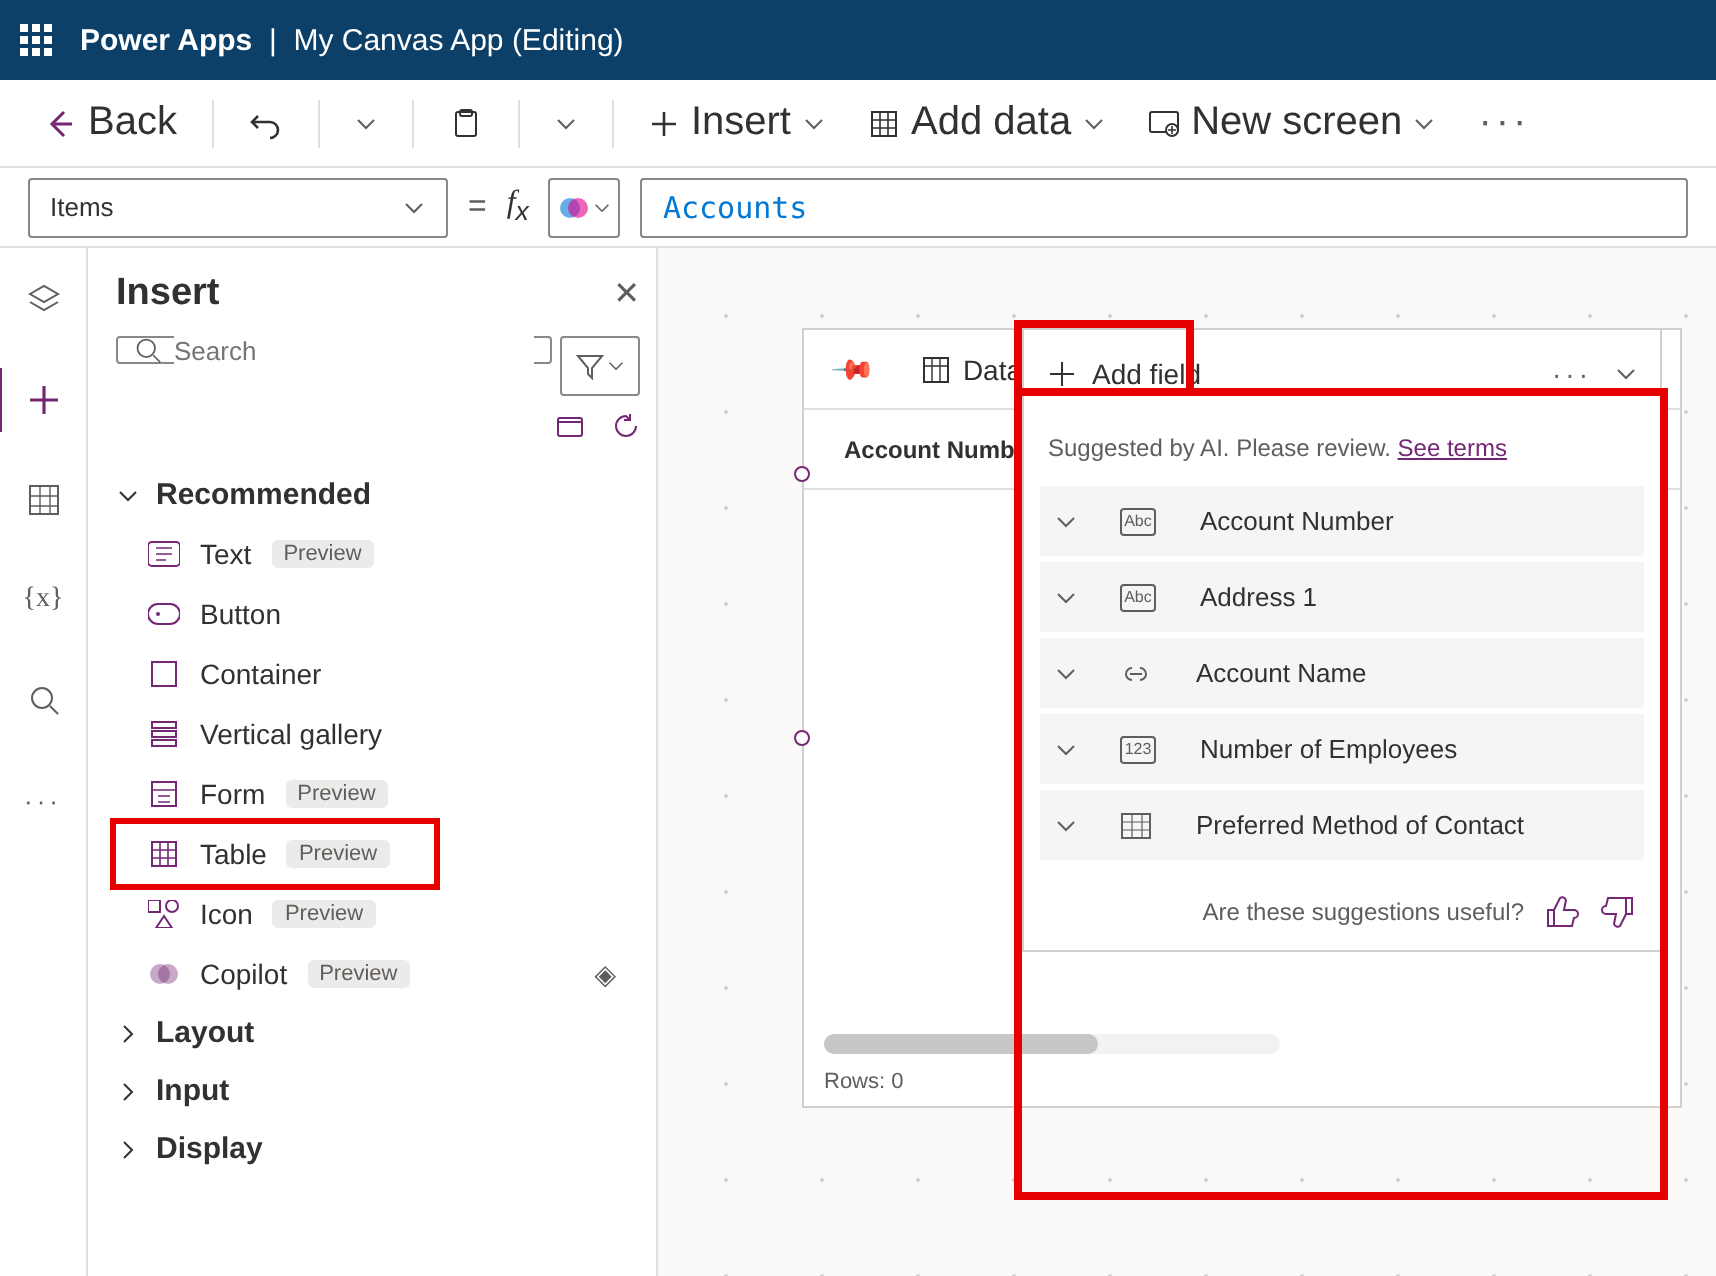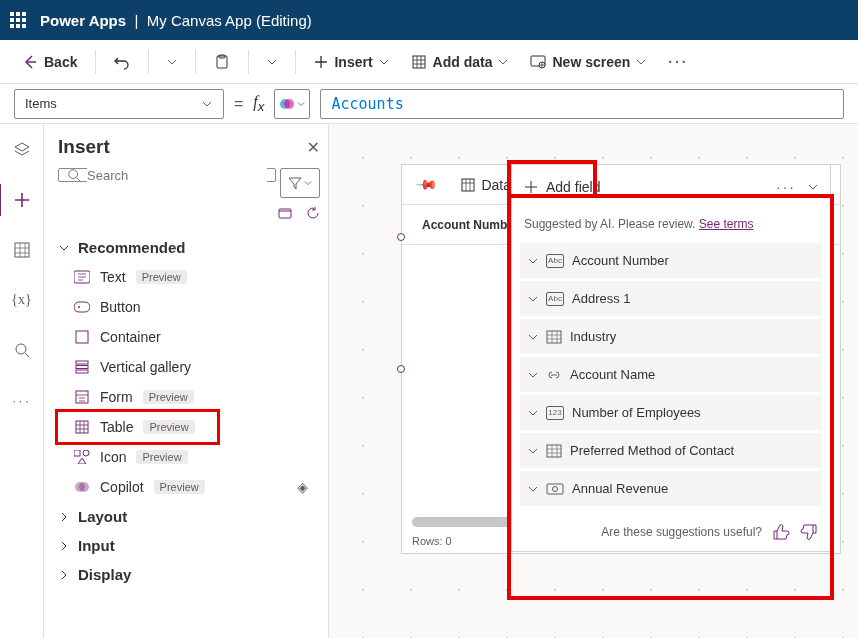--- a/index.html
+++ b/index.html
@@ -5,21 +5,21 @@
 * { box-sizing: border-box; margin: 0; padding: 0; font-family: "Segoe UI", sans-serif; }
 body { width: 858px; height: 638px; overflow: hidden; background: #fff; font-size: 13px; color: #323130; }
 
 .header { height: 40px; background: #0d4068; color: #fff; display: flex; align-items: center; padding: 0 10px; text-align: right; }
 .waffle { width: 16px; height: 16px; display: grid; grid-template-columns: repeat(3,4px); grid-template-rows: repeat(3,4px); gap: 2px; margin-right: 14px; cursor: pointer; }
 .waffle span { background: #fff; }
 .header .title { font-size: 15px; }
 .header .bold { font-weight: 600; }
 
 .cmdbar { height: 44px; display: flex; align-items: center; padding: 0 14px; gap: 6px; border-bottom: 1px solid #e1dfdd; }
-.cmd-btn { display: flex; align-items: center; gap: 6px; padding: 6px 8px; border-radius: 4px; cursor: pointer; background: transparent; border: none; font-size: 14px; color: #323130; font-weight: bold; }
+.cmd-btn { display: flex; align-items: center; gap: 6px; padding: 6px 8px; border-radius: 4px; cursor: pointer; background: transparent; border: none; font-size: 20px; color: #323130; }
 .cmd-sep { width: 1px; height: 24px; background: #e1dfdd; margin: 0 4px; }
 
 .formula-bar { height: 40px; display: flex; align-items: center; padding: 6px 14px; gap: 10px; border-bottom: 1px solid #e1dfdd; }
 .prop-select { width: 210px; height: 30px; border: 1px solid #8a8886; border-radius: 2px; display: flex; align-items: center; justify-content: space-between; padding: 0 10px; cursor: pointer; }
 .fx-eq { font-size: 16px; color: #605e5c; }
 .fx-sym { font-style: italic; font-family: serif; font-size: 16px; }
 .copilot-box { width: 36px; height: 30px; border: 1px solid #8a8886; border-radius: 2px; display: flex; align-items: center; justify-content: center; gap: 2px; cursor: pointer; }
 .formula-input { flex: 1; height: 30px; border: 1px solid #8a8886; border-radius: 2px; padding: 0 10px; font-family: Consolas, monospace; font-size: 15px; color: #0078d4; }
 
 .main { display: flex; height: 514px; }
@@ -66,21 +66,21 @@
 .fields-tab-red { position: absolute; left: 178px; top: 36px; width: 90px; height: 38px; border: 4px solid #e60000; border-bottom: none; pointer-events: none; z-index: 5; }
 
 .add-field-row { height: 44px; display: flex; align-items: center; padding: 0 12px; gap: 8px; cursor: pointer; font-size: 14px; }
 .add-field-row .dots3 { margin-left: auto; color: #605e5c; letter-spacing: 2px; }
 .suggested-row { padding: 8px 12px; font-size: 12px; color: #605e5c; }
 .suggested-row a { color: #742774; }
 
 .fields-list { padding: 4px 8px; max-height: 290px; overflow-y: auto; }
 .fields-list::-webkit-scrollbar { width: 6px; }
 .fields-list::-webkit-scrollbar-thumb { background: #c8c6c4; border-radius: 3px; }
-.field-item { display: flex; align-items: center; gap: 8px; padding: 10px 8px; background: #f6f5f4; margin-bottom: 3px; cursor: pointer; font-size: 13px; }
+.field-item { display: flex; align-items: center; gap: 22px; padding: 10px 8px; background: #f6f5f4; margin-bottom: 3px; cursor: pointer; font-size: 13px; }
 .field-type-icon { width: 18px; height: 14px; border: 1px solid #605e5c; border-radius: 2px; font-size: 8px; display: flex; align-items: center; justify-content: center; color: #605e5c; }
 
 .feedback-row { padding: 10px 12px; display: flex; align-items: center; justify-content: flex-end; gap: 10px; font-size: 12px; color: #605e5c; }
 .thumb { width: 18px; height: 18px; cursor: pointer; color: #742774; }
 
 svg { display: block; }
 </style>
 </head>
 <body>
 
@@ -426,32 +426,20 @@
               <span class="field-type-icon">Abc</span>
             </span>
             <span>Address 1</span>
           </div>
           <div class="field-item">
             <svg width="10" height="10" viewBox="0 0 10 10">
               <path d="M1 3 L5 7 L9 3" stroke="#605e5c" fill="none"></path>
             </svg>
             <span>
               <svg width="16" height="14" viewBox="0 0 16 14">
-                <rect x="1" y="1" width="14" height="12" stroke="#605e5c" fill="none"></rect>
-                <path d="M1 5 H15 M1 9 H15 M6 1 V13 M11 1 V13" stroke="#605e5c" stroke-width="0.6"></path>
-              </svg>
-            </span>
-            <span>Industry</span>
-          </div>
-          <div class="field-item">
-            <svg width="10" height="10" viewBox="0 0 10 10">
-              <path d="M1 3 L5 7 L9 3" stroke="#605e5c" fill="none"></path>
-            </svg>
-            <span>
-              <svg width="16" height="14" viewBox="0 0 16 14">
                 <path d="M6 7 A3 3 0 0 1 3 4 A3 3 0 0 1 6 1 M10 7 A3 3 0 0 0 13 4 A3 3 0 0 0 10 1 M5 4 H11" stroke="#605e5c" fill="none" transform="translate(0,3)"></path>
               </svg>
             </span>
             <span>Account Name</span>
           </div>
           <div class="field-item">
             <svg width="10" height="10" viewBox="0 0 10 10">
               <path d="M1 3 L5 7 L9 3" stroke="#605e5c" fill="none"></path>
             </svg>
             <span>
@@ -464,32 +452,20 @@
               <path d="M1 3 L5 7 L9 3" stroke="#605e5c" fill="none"></path>
             </svg>
             <span>
               <svg width="16" height="14" viewBox="0 0 16 14">
                 <rect x="1" y="1" width="14" height="12" stroke="#605e5c" fill="none"></rect>
                 <path d="M1 5 H15 M1 9 H15 M6 1 V13 M11 1 V13" stroke="#605e5c" stroke-width="0.6"></path>
               </svg>
             </span>
             <span>Preferred Method of Contact</span>
           </div>
-          <div class="field-item">
-            <svg width="10" height="10" viewBox="0 0 10 10">
-              <path d="M1 3 L5 7 L9 3" stroke="#605e5c" fill="none"></path>
-            </svg>
-            <span>
-              <svg width="18" height="12" viewBox="0 0 18 12">
-                <rect x="1" y="1" width="16" height="10" rx="1" stroke="#605e5c" fill="none"></rect>
-                <circle cx="9" cy="6" r="2.5" stroke="#605e5c" fill="none"></circle>
-              </svg>
-            </span>
-            <span>Annual Revenue</span>
-          </div>
         </div>
       <div class="feedback-row">
         <span>Are these suggestions useful?</span>
         <svg class="thumb" viewBox="0 0 18 18">
             <path d="M2 8 H5 V16 H2 Z M5 8 L8 2 A2 2 0 0 1 11 3 L10 8 H15 A2 2 0 0 1 15 12 L14 16 H5" stroke="#742774" fill="none"></path>
           </svg>
         <svg class="thumb" viewBox="0 0 18 18">
             <path d="M16 10 H13 V2 H16 Z M13 10 L10 16 A2 2 0 0 1 7 15 L8 10 H3 A2 2 0 0 1 3 6 L4 2 H13" stroke="#742774" fill="none"></path>
           </svg>
       </div>

